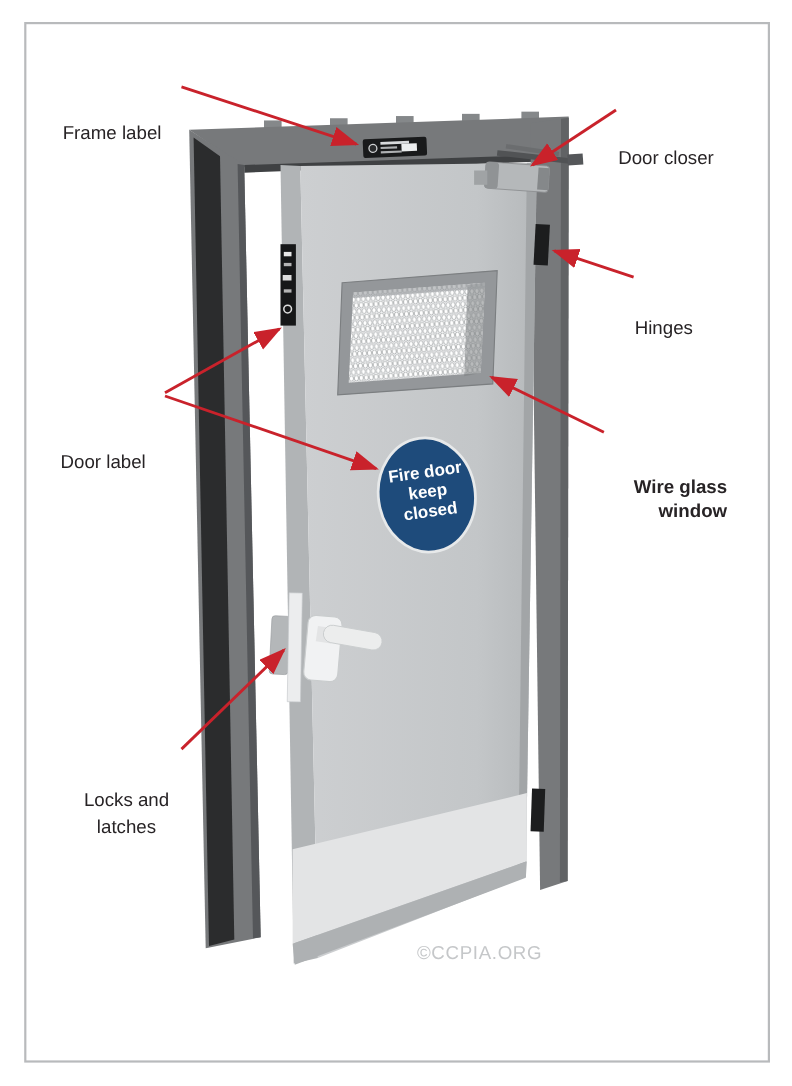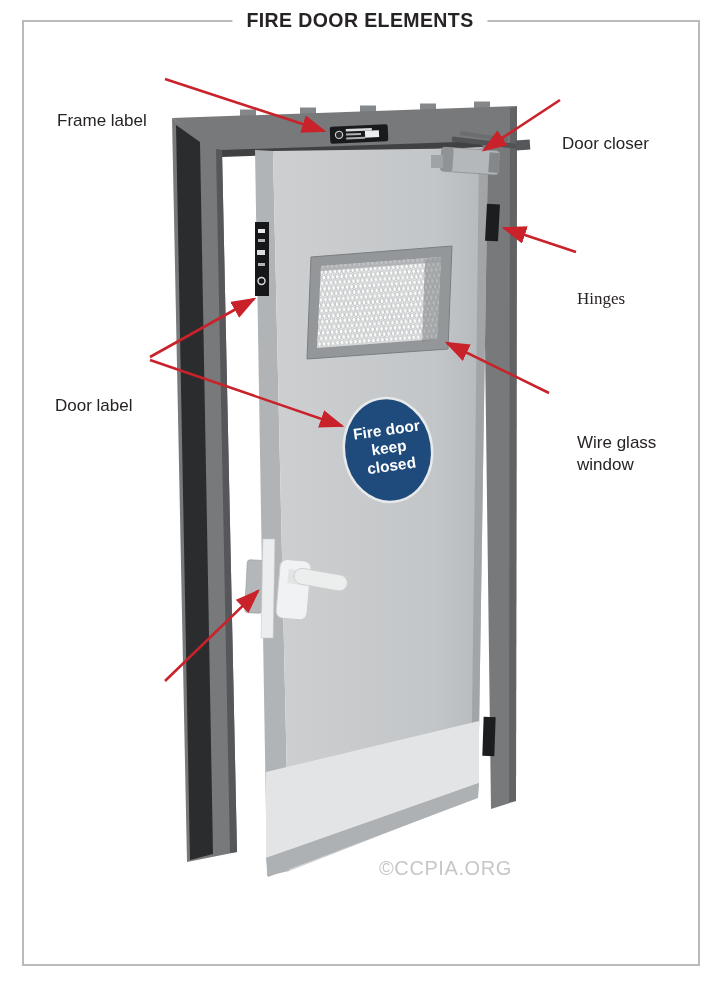--- a/index.html
+++ b/index.html
@@ -17,38 +17,37 @@
   svg.scene,svg.arrows{position:absolute;left:0;top:0;width:720px;height:987px;}
   svg.scene{z-index:3;}
   svg.arrows{z-index:5;pointer-events:none;}
   .sign-text{position:absolute;left:342px;top:421px;width:94px;z-index:4;
              transform:rotate(-8deg);text-align:center;color:#ffffff;
              font-size:15.5px;font-weight:bold;line-height:18px;}
   .sign-text span{display:block;}
   .callout{position:absolute;z-index:6;font-size:17px;line-height:21px;color:var(--text);margin-top:44px;}
   .c-frame{left:57px;top:66px;}
   .c-closer{left:562px;top:89px;text-align:right;}
-  .c-hinges{left:577px;top:244px;font-family:Liberation Serif, serif;}
-  .c-wire{left:577px;top:388px;width:112px;text-align:left;line-height:22px;}
-  .c-doorlabel{left:55px;top:351px;}
+  .c-hinges{left:577px;top:244px;}
+  .c-wire{left:549px;top:388px;width:112px;text-align:right;line-height:22px;font-weight:bold;}
+  .c-doorlabel{left:55px;top:365px;}
   .c-locks{left:64px;top:672px;width:102px;text-align:center;line-height:24px;}
-  .watermark{position:absolute;left:379px;top:857px;z-index:6;font-size:20px;
+  .watermark{position:absolute;left:379px;top:857px;z-index:6;font-size:17px;
              letter-spacing:0.6px;color:var(--watermark-gray);}
   .frame-fill{fill:var(--frame-gray);}
   .arrow-line{stroke:var(--arrow);stroke-width:2.6;fill:none;}
   .arrow-head{fill:var(--arrow);}
   .sign-ellipse{fill:var(--sign-blue);stroke:#e7e9ea;stroke-width:2.5;}
 </style>
 </head>
 <body>
 
 <div class="canvas">
 
   <div class="border-box"></div>
-  <div class="title">FIRE DOOR ELEMENTS</div>
 
   <svg class="scene" viewBox="0 0 720 987">
     <defs>
       <linearGradient id="doorGrad" x1="0" y1="0" x2="1" y2="0">
         <stop offset="0" stop-color="#cdcfd1"></stop>
         <stop offset="0.75" stop-color="#c3c6c8"></stop>
         <stop offset="1" stop-color="#b6b9bb"></stop>
       </linearGradient>
       <pattern id="mesh" width="9" height="11" patternUnits="userSpaceOnUse" patternTransform="rotate(-4)">
         <rect width="9" height="11" fill="#f2f3f4"></rect>
@@ -159,15 +158,16 @@
     <line class="arrow-line" marker-end="url(#arr)" x1="150" y1="357" x2="254" y2="299"></line>
     <line class="arrow-line" marker-end="url(#arr)" x1="150" y1="360" x2="342" y2="426"></line>
     <line class="arrow-line" marker-end="url(#arr)" x1="165" y1="681" x2="258" y2="591"></line>
   </svg>
 
   <div class="callout c-frame">Frame label</div>
   <div class="callout c-closer">Door closer</div>
   <div class="callout c-hinges">Hinges</div>
   <div class="callout c-wire">Wire glass window</div>
   <div class="callout c-doorlabel">Door label</div>
+  <div class="callout c-locks">Locks and latches</div>
 
   <div class="watermark">©CCPIA.ORG</div>
 </div>
 
 </body></html>

